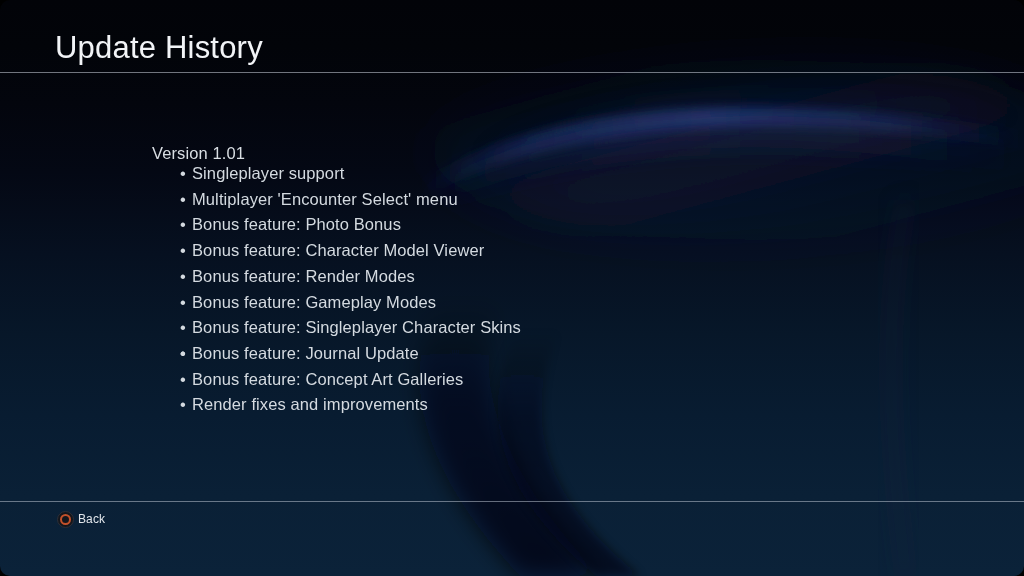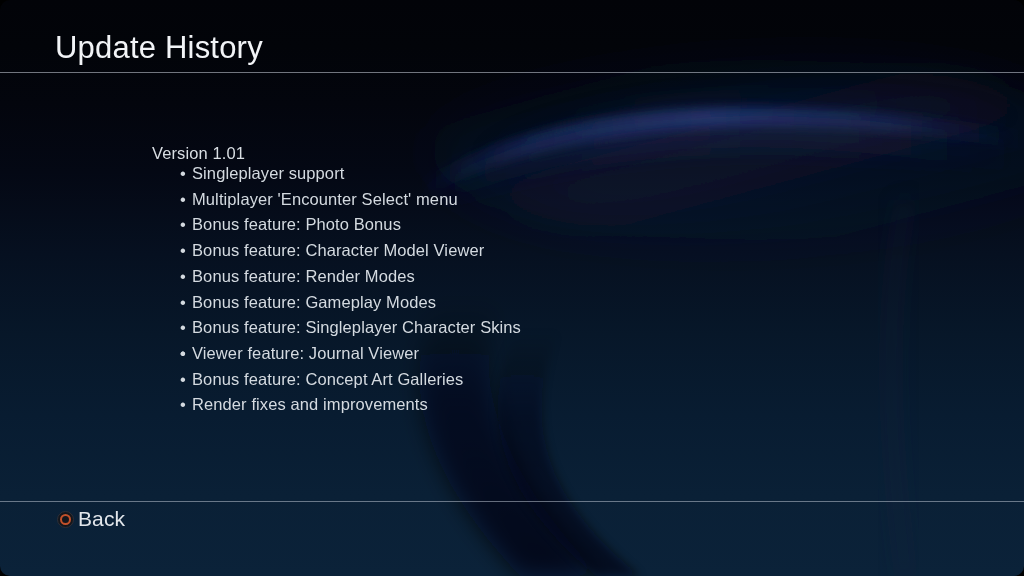--- a/index.html
+++ b/index.html
@@ -161,21 +161,21 @@
     position: absolute;
     left: 2px;
     top: 2px;
     right: 2px;
     bottom: 2px;
     border-radius: 50%;
     border: 2.6px solid #c1502a;
     box-sizing: border-box;
   }
   #back-label {
-    font-size: 21px;
+    font-size: 12px;
     font-weight: 300;
     color: #e2e6eb;
     letter-spacing: 0.1px;
     line-height: 20px;
   }
 </style>
 </head>
 <body>
 
 <div id="screen">
@@ -240,21 +240,21 @@
     <div id="version-label">Version 1.01</div>
     <ul id="changelog-list">
         <li><span class="bullet-dot">•</span><span>Singleplayer support</span></li>
         <li><span class="bullet-dot">•</span><span>Multiplayer 'Encounter Select' menu</span></li>
         <li><span class="bullet-dot">•</span><span>Bonus feature: Photo Bonus</span></li>
         <li><span class="bullet-dot">•</span><span>Bonus feature: Character Model Viewer</span></li>
         <li><span class="bullet-dot">•</span><span>Bonus feature: Render Modes</span></li>
         <li><span class="bullet-dot">•</span><span>Bonus feature: Gameplay Modes</span></li>
         <li><span class="bullet-dot">•</span><span>Bonus feature: Singleplayer Character Skins</span></li>
         <li><span class="bullet-dot">•</span></li>
-        <li><span class="bullet-dot">•</span><span>Viewer feature: Journal Viewer</span></li>
+        <li><span class="bullet-dot">•</span><span>Bonus feature: Journal Update</span></li>
         <li><span class="bullet-dot">•</span><span>Bonus feature: Concept Art Galleries</span></li>
         <li><span class="bullet-dot">•</span><span>Render fixes and improvements</span></li>
       </ul>
   </div>
 
   <div id="footer">
     <div id="footer-divider"></div>
     <div id="back-button">
       <span class="circle-icon"></span>
       <span id="back-label">Back</span>

